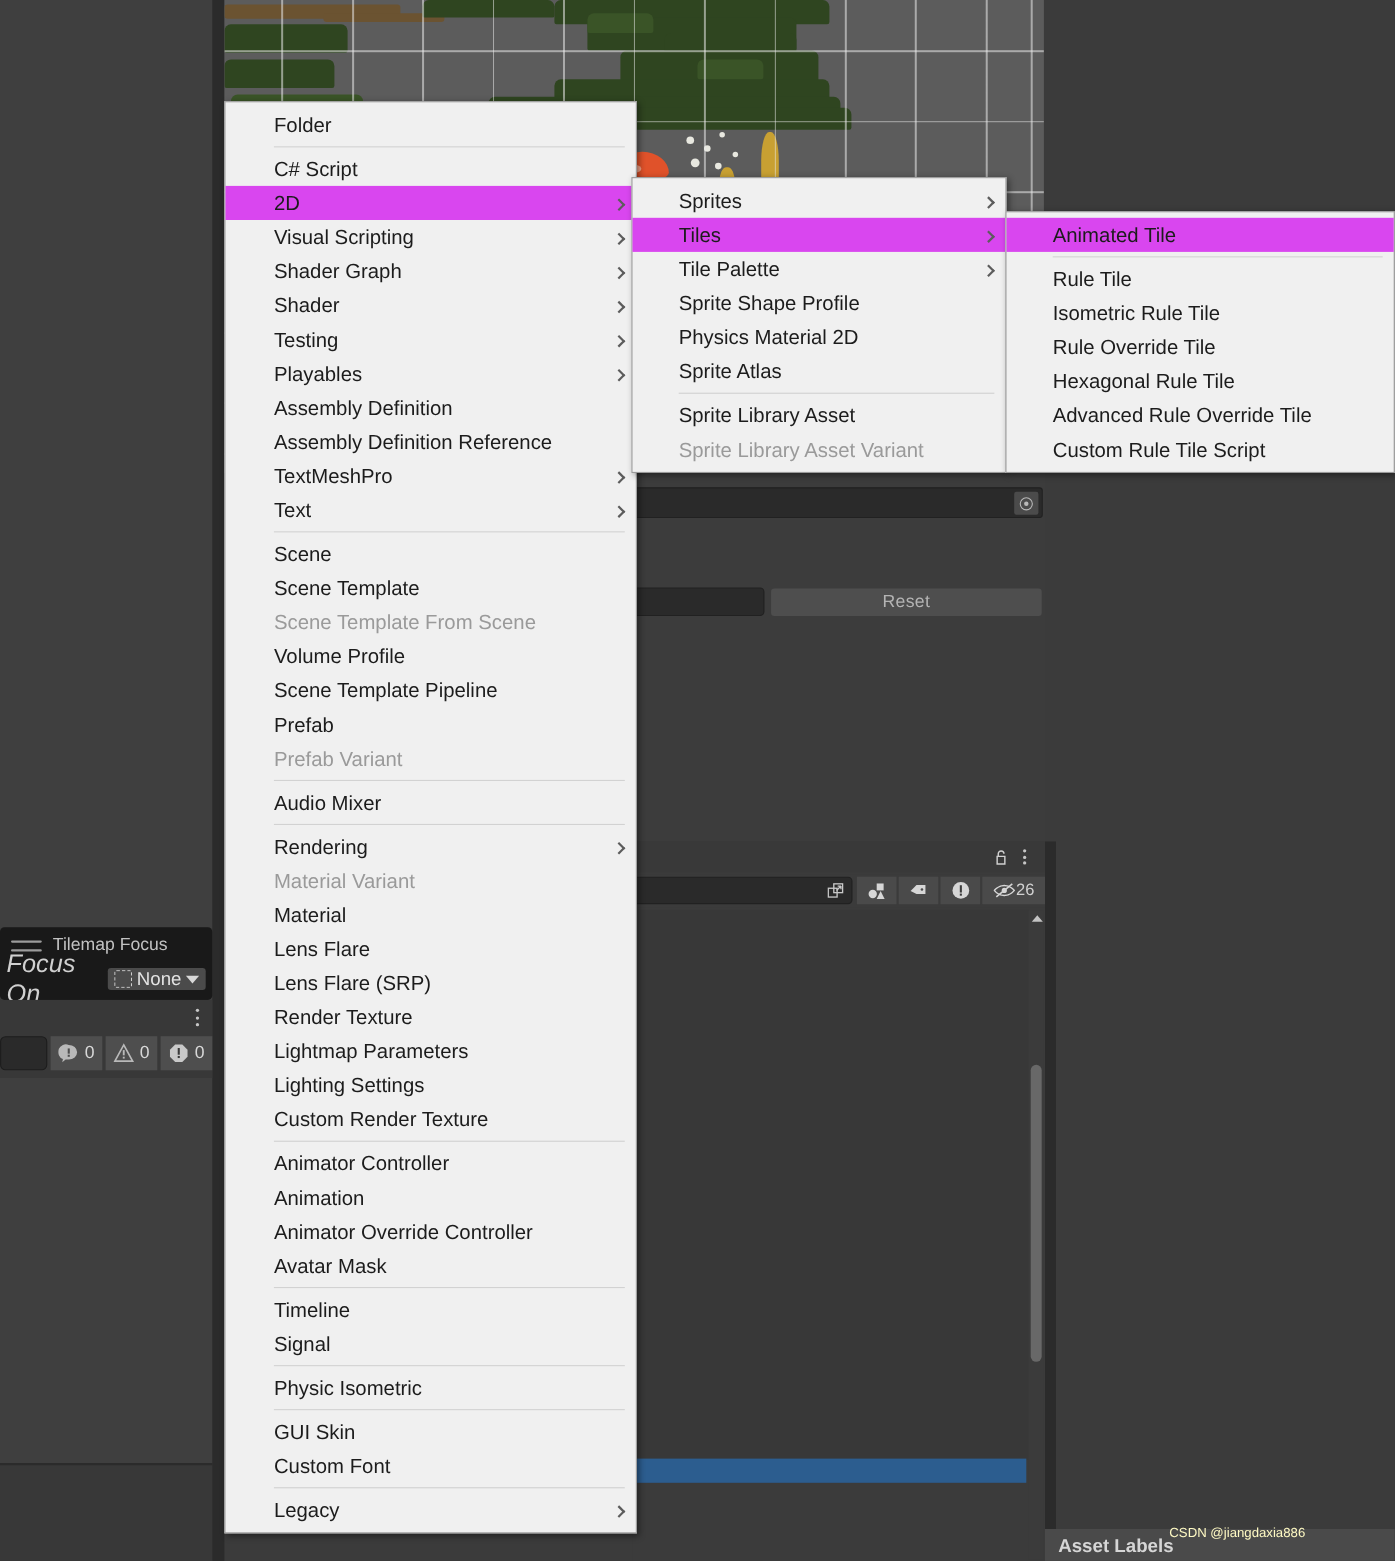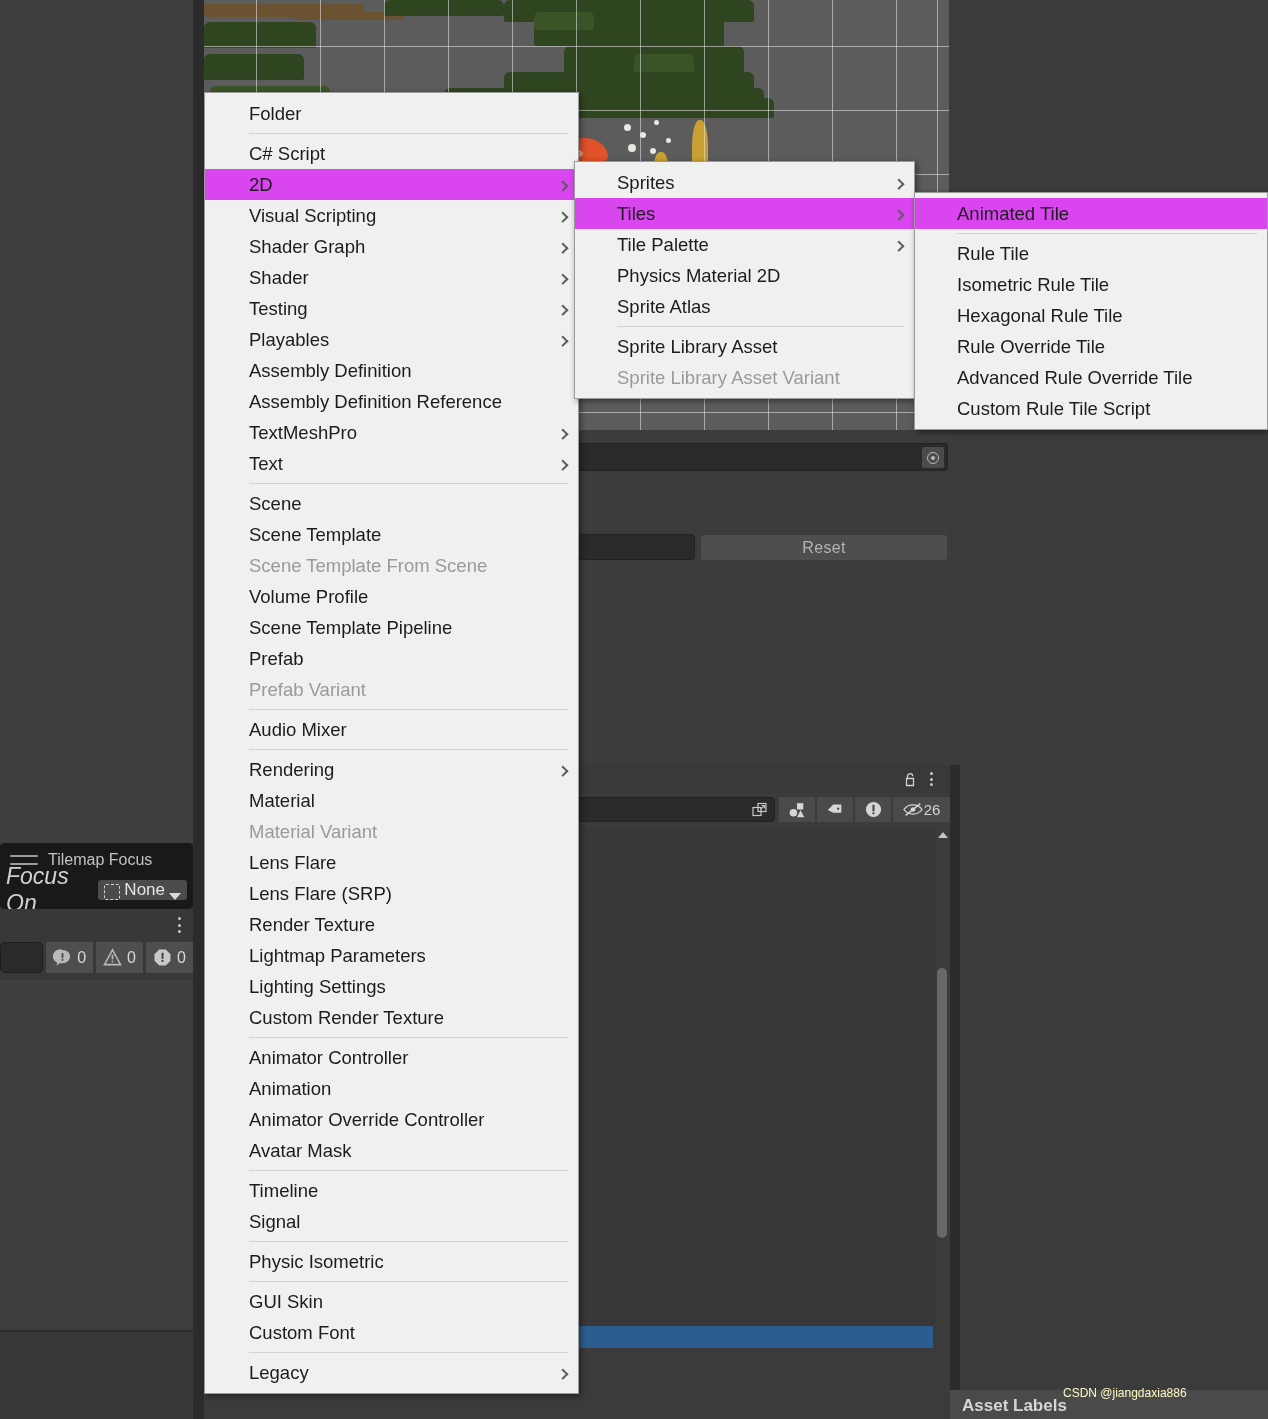--- a/index.html
+++ b/index.html
@@ -97,21 +97,21 @@
   .tf-title-row { position:absolute; left:0; top:4px; width:193px; height:26px;
                   display:flex; align-items:center; gap:10px; padding-left:10px; }
   .tf-handle { width:28px; height:10px; display:flex; flex-direction:column;
                justify-content:space-between; }
   .tf-handle i { display:block; height:2px; background:#9b9b9b; border-radius:1px; }
   .tf-title { color:#c2c2c2; font-size:16px; }
   .tf-row2 { position:absolute; left:6px; top:32px; width:181px; height:30px;
              display:flex; align-items:center; gap:6px; }
   .tf-label { color:#d0d0d0; font-size:23px;font-style:italic; }
   .tf-dd { flex:1; height:20px; background:#4b4b4b; border-radius:3px;
-           display:flex; align-items:flex-end; gap:4px; padding:0 6px; }
+           display:flex; align-items:center; gap:4px; padding:0 6px; }
   .dash-sq { width:16px; height:16px; border:1.6px dashed #cfcfcf; border-radius:2px; }
   .tf-dd-val { color:#e3e3e3; font-size:17px; flex:1; }
   .caret-dn { width:0;height:0; border-left:6px solid transparent;
               border-right:6px solid transparent; border-top:7px solid #d8d8d8; }
 
   
   .con-strip { position:absolute; left:0; top:909px; width:193px; height:71px; background:#383838; }
   .con-kebab { position:absolute; left:172px; top:915px; width:14px; height:20px;
                display:flex; flex-direction:column; justify-content:space-between;
                align-items:center; padding:2px 0; }
@@ -414,27 +414,27 @@
       </div>
       <div class="msep"></div>
       <div class="mi">
         <span>Audio Mixer</span>
       </div>
       <div class="msep"></div>
       <div class="mi">
         <span>Rendering</span>
         <span class="arw"></span>
       </div>
-      <div class="mi">
-        <span>Material</span>
-      </div>
       <div class="mi dim">
         <span>Material Variant</span>
       </div>
       <div class="mi">
+        <span>Material</span>
+      </div>
+      <div class="mi">
         <span>Lens Flare</span>
       </div>
       <div class="mi">
         <span>Lens Flare (SRP)</span>
       </div>
       <div class="mi">
         <span>Render Texture</span>
       </div>
       <div class="mi">
         <span>Lightmap Parameters</span>
@@ -487,20 +487,23 @@
         <span>Sprites</span>
         <span class="arw"></span>
       </div>
       <div class="mi sel">
         <span>Tiles</span>
         <span class="arw"></span>
       </div>
       <div class="mi">
         <span>Tile Palette</span>
         <span class="arw"></span>
+      </div>
+      <div class="mi">
+        <span>Sprite Shape Profile</span>
       </div>
       <div class="mi">
         <span>Physics Material 2D</span>
       </div>
       <div class="mi">
         <span>Sprite Atlas</span>
       </div>
       <div class="msep"></div>
       <div class="mi">
         <span>Sprite Library Asset</span>
@@ -514,26 +517,26 @@
         <span>Animated Tile</span>
       </div>
       <div class="msep"></div>
       <div class="mi">
         <span>Rule Tile</span>
       </div>
       <div class="mi">
         <span>Isometric Rule Tile</span>
       </div>
       <div class="mi">
+        <span>Rule Override Tile</span>
+      </div>
+      <div class="mi">
         <span>Hexagonal Rule Tile</span>
       </div>
       <div class="mi">
-        <span>Rule Override Tile</span>
-      </div>
-      <div class="mi">
         <span>Advanced Rule Override Tile</span>
       </div>
       <div class="mi">
         <span>Custom Rule Tile Script</span>
       </div>
     </div>
 
 </div>
 
 </body></html>

